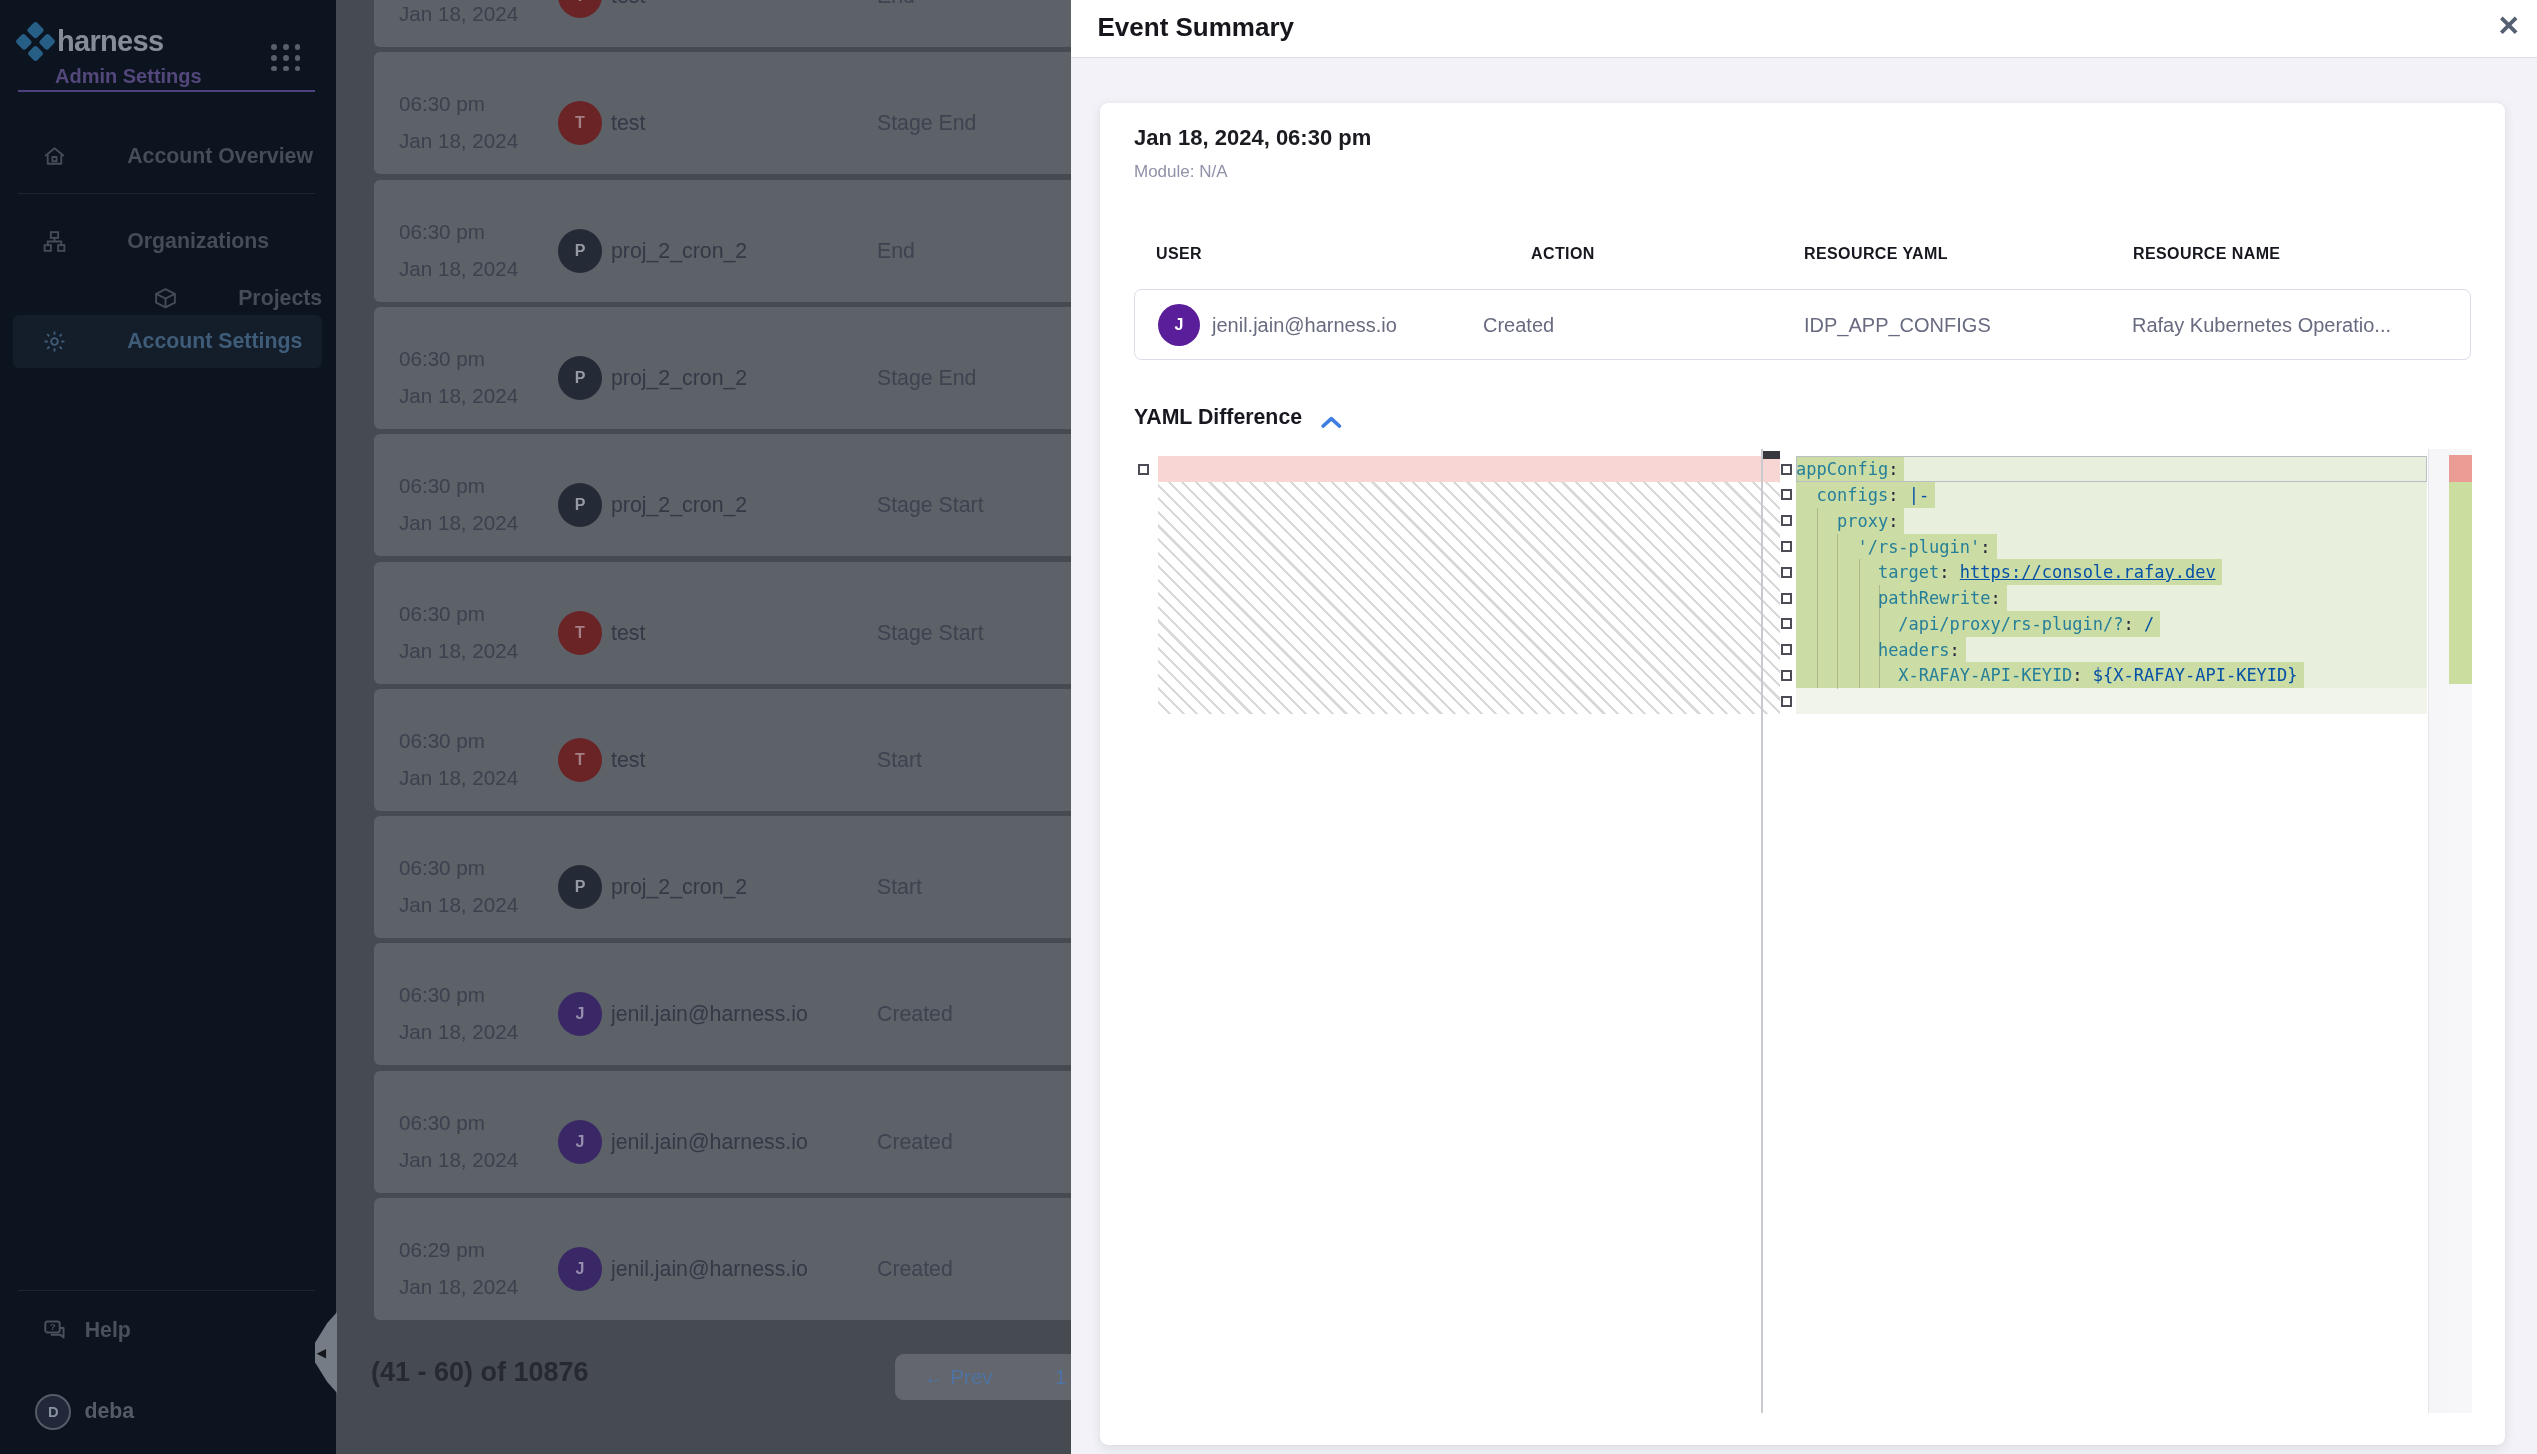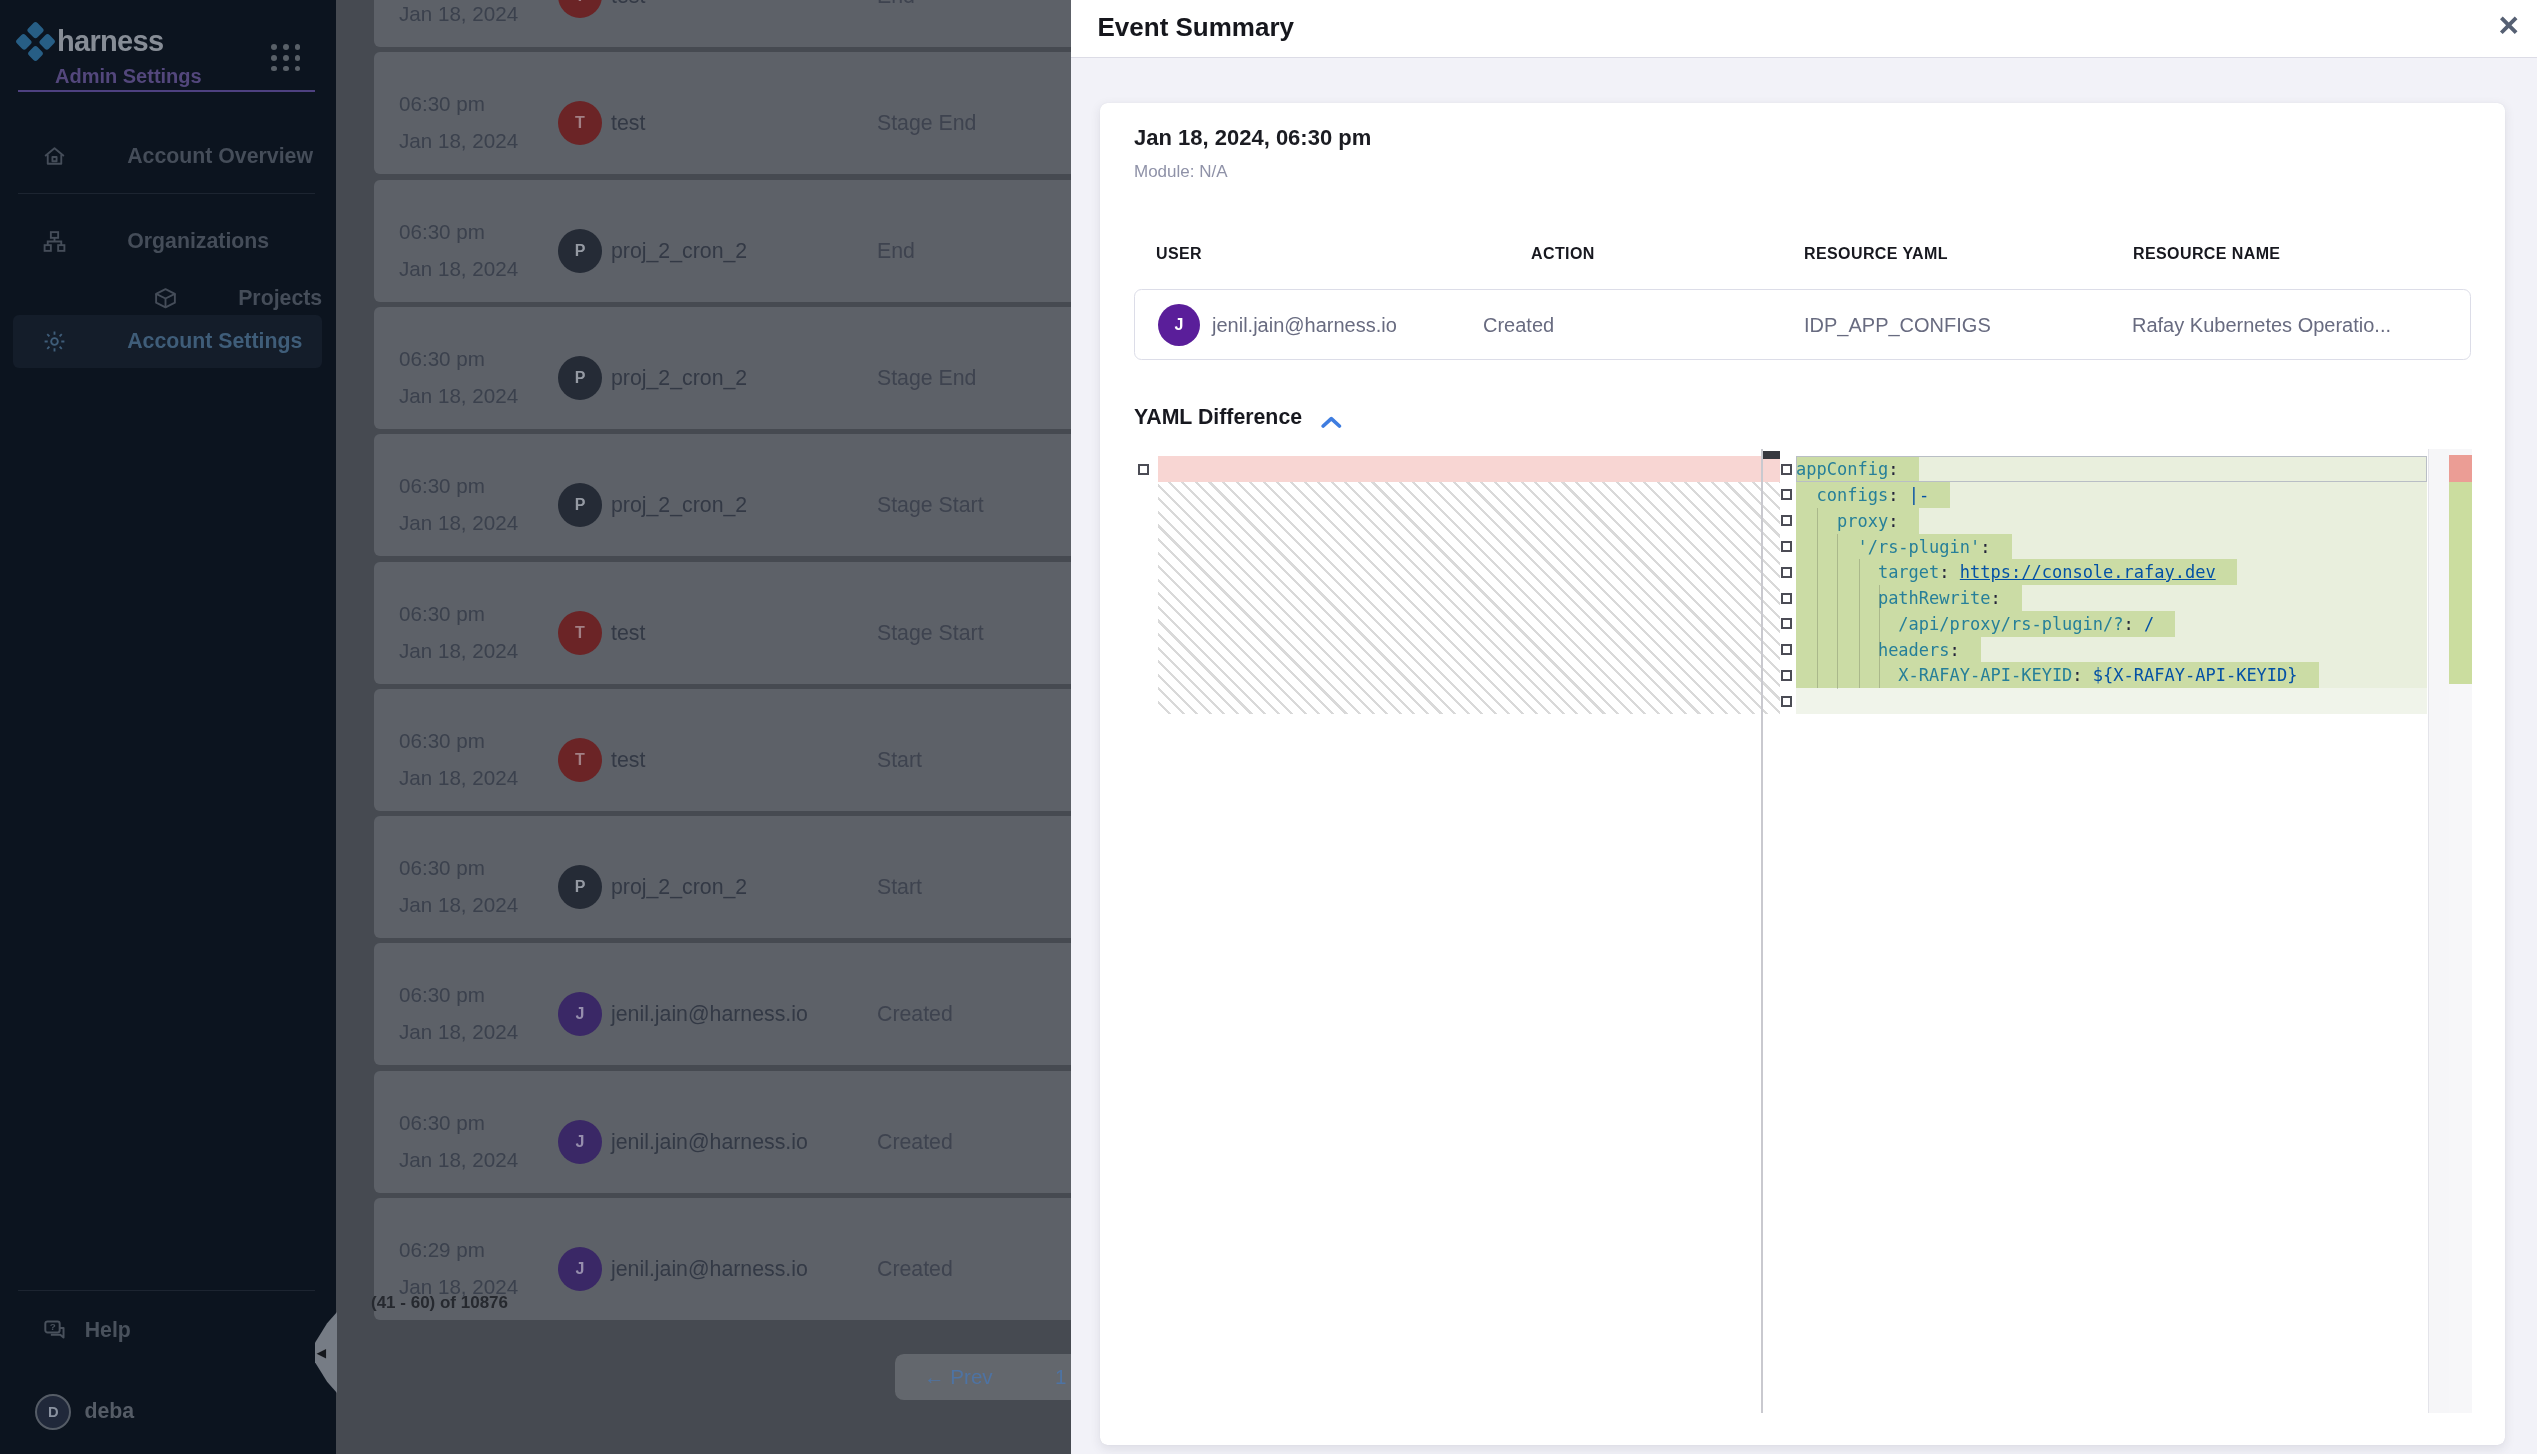--- a/index.html
+++ b/index.html
@@ -43,21 +43,21 @@
   .main-area{position:absolute;left:336px;top:0;width:2201px;height:1454px;background:#464a51;z-index:1;overflow:hidden;}
   .audit-card{position:absolute;left:38px;width:2061px;height:122px;background:#5d6168;border-radius:5.9px;cursor:pointer;}
   .audit-time{position:absolute;left:25px;top:40px;font-size:20.6px;color:#3b414d;}
   .audit-date{position:absolute;left:25px;top:77px;font-size:20.6px;color:#3b414d;}
   .audit-avatar{position:absolute;left:184px;top:49px;width:44px;height:44px;border-radius:50%;display:flex;align-items:center;justify-content:center;font-size:16px;font-weight:700;}
   .av-red{background:#6b2426;color:#a28085;}
   .av-dark{background:#252b36;color:#959aa3;}
   .av-purple{background:#3a2866;color:#968ead;}
   .audit-name{position:absolute;left:237px;top:59px;font-size:21.3px;color:#333945;}
   .audit-action{position:absolute;left:503px;top:59px;font-size:21.3px;color:#3e434f;}
-  .page-range{position:absolute;left:35px;top:1293px;font-size:17px;font-weight:600;color:#26292f;}
+  .page-range{position:absolute;left:35px;top:1357px;font-size:27px;font-weight:600;color:#26292f;}
   .pager{position:absolute;left:559px;top:1354px;width:412px;height:46px;background:#63676d;border-radius:8.8px;}
   .pager .prev{position:absolute;left:29px;top:11px;font-size:20.6px;color:#4e73a3;cursor:pointer;}
   .pager .pnum{position:absolute;left:160px;top:11px;font-size:20.6px;color:#4e73a3;cursor:pointer;}
 
   
   .modal{position:absolute;left:1071px;top:0;width:1467px;height:1454px;background:#f2f2f8;z-index:5;}
   .modal-header{position:absolute;left:0;top:0;width:100%;height:58px;background:#ffffff;border-bottom:1.5px solid #dcdce6;box-sizing:border-box;}
   .modal-title{position:absolute;left:26.5px;top:11.8px;font-size:26px;font-weight:700;color:#16171d;}
   .modal-close{position:absolute;right:19px;top:2.9px;font-size:35px;font-weight:700;color:#566073;cursor:pointer;line-height:44px;}
   .modal-card{position:absolute;left:29px;top:103px;width:1405px;height:1342px;background:#ffffff;border-radius:7.4px;
@@ -79,21 +79,21 @@
   .glyph-box{position:absolute;width:11px;height:11px;border:2.2px solid #4b4c55;background:#fff;box-sizing:border-box;cursor:pointer;}
   .removed-line{position:absolute;left:23.6px;top:7.4px;width:622px;height:26px;background:#f8d6d3;}
   .hatch{position:absolute;left:23.6px;top:33px;width:622px;height:232px;background:
     repeating-linear-gradient(45deg,#ffffff 0px,#ffffff 7.4px,#d9d9d9 7.4px,#d9d9d9 9.6px);}
   .lthumb{position:absolute;left:629px;top:1.5px;width:17px;height:8px;background:#37393f;cursor:pointer;}
   .diff-divider{position:absolute;left:627px;top:0;width:1.5px;height:964px;background:#c9c9cf;}
   .rcontent{position:absolute;left:662px;top:0;width:631px;height:964px;}
   .code-line{position:absolute;left:0;width:631px;height:26px;background:#e9efdd;
     font-family:"DejaVu Sans Mono",monospace;font-size:17px;line-height:26px;white-space:pre;}
   .code-line.trailing{background:#f0f4ea;}
-  .chunk{display:inline-block;background:#cbdca5;height:26px;padding-right:21px;}
+  .chunk{display:inline-block;background:#cbdca5;height:26px;padding-right:6px;}
   .tk-key{color:#267f99;} .tk-p{color:#24243a;} .tk-val{color:#0451a5;}
   .tk-link{color:#0451a5;text-decoration:underline;cursor:pointer;}
   .cur-line{position:absolute;left:0;top:7.4px;width:631px;height:26px;border:1.5px solid #b9bec5;box-sizing:border-box;pointer-events:none;}
   .iguide{position:absolute;width:0.7px;background:rgba(120,130,100,.4);}
   .scroll-track{position:absolute;left:1294px;top:0;width:21.3px;height:964px;background:#f6f6f8;border-left:0.7px solid #e4e4ea;box-sizing:border-box;cursor:pointer;}
   .ruler{position:absolute;left:1315px;top:0;width:23px;height:964px;background:#f7f7f9;}
   .ruler .r-del{position:absolute;left:0;top:5.9px;width:23px;height:27px;background:#eb9d95;}
   .ruler .r-ins{position:absolute;left:0;top:33px;width:23px;height:202px;background:#cbdd9f;}
 </style>
 </head>

